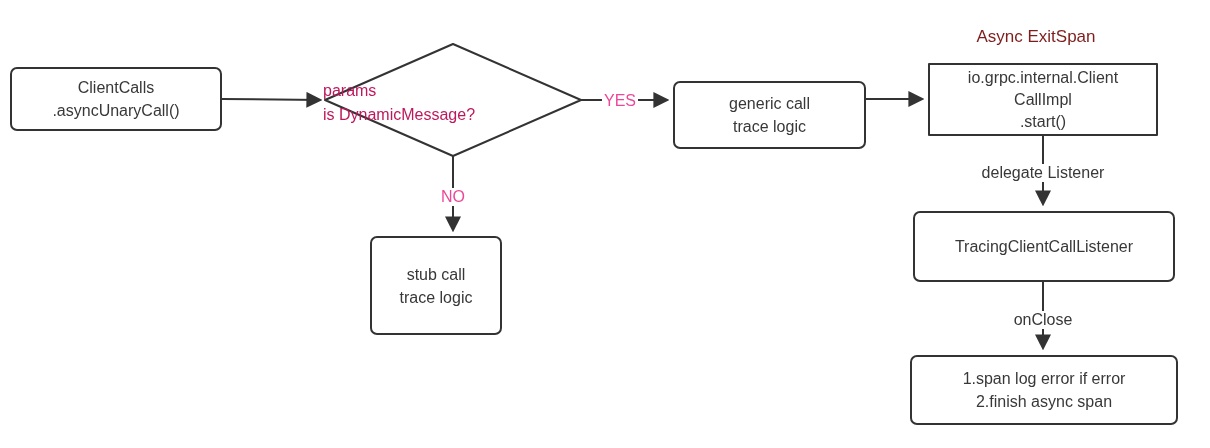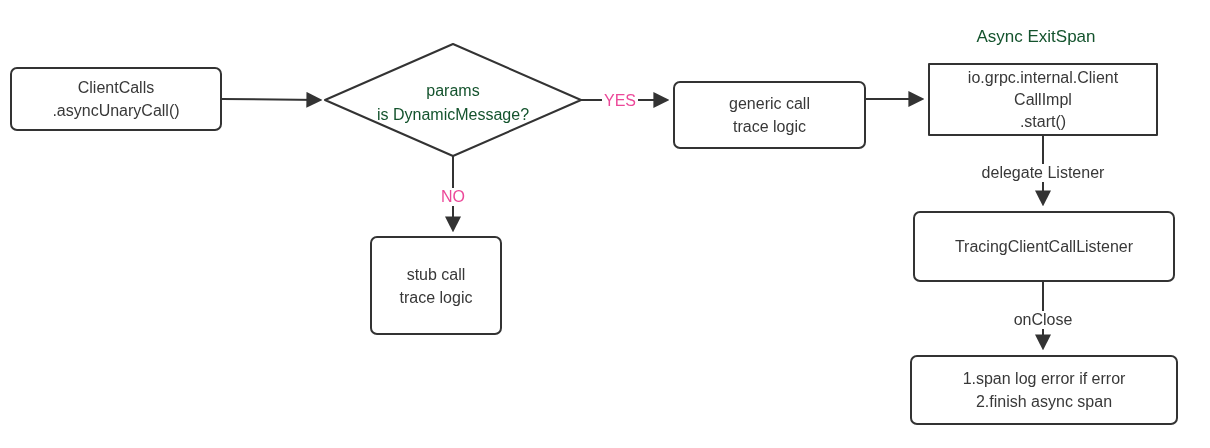--- a/index.html
+++ b/index.html
@@ -45,22 +45,21 @@
   .node-impl          { left: 928px; top: 63px;  width: 230px; height: 73px; line-height: 22px; }
   .node-listener      { left: 913px; top: 211px; width: 262px; height: 71px; }
   .node-actions       { left: 910px; top: 355px; width: 268px; height: 70px; }
 
   .diamond-label {
     position: absolute;
     left: 453px;
     top: 103px;
     transform: translate(-50%, -50%);
     width: 260px;
-    text-align: center;
-    color: #14532d;
+    color: #be185d;
     font-size: 16px;
     line-height: 24px;
     white-space: pre-line;
   }
 
   .edge-label {
     position: absolute;
     transform: translate(-50%, -50%);
     background: #ffffff;
     color: #383838;
@@ -108,21 +107,21 @@
 
     <line x1="866" y1="99" x2="922" y2="99" stroke="#333333" stroke-width="2" marker-end="url(#arrowhead)"></line>
 
     <line x1="453" y1="156" x2="453" y2="230" stroke="#333333" stroke-width="2" marker-end="url(#arrowhead)"></line>
 
     <line x1="1043" y1="136" x2="1043" y2="204" stroke="#333333" stroke-width="2" marker-end="url(#arrowhead)"></line>
 
     <line x1="1043" y1="282" x2="1043" y2="348" stroke="#333333" stroke-width="2" marker-end="url(#arrowhead)"></line>
   </svg>
 
-  <div class="title-annotation" style="color: #14532d; text-align: center;">Async ExitSpan</div>
+  <div class="title-annotation" style="color: #7f1d1d; text-align: center;">Async ExitSpan</div>
 
   <div class="node rounded node-clientcalls">ClientCalls
 .asyncUnaryCall()</div>
 
   <div class="diamond-label">params
 is DynamicMessage?</div>
 
   <div class="node rounded node-stub">stub call
 trace logic</div>
 

